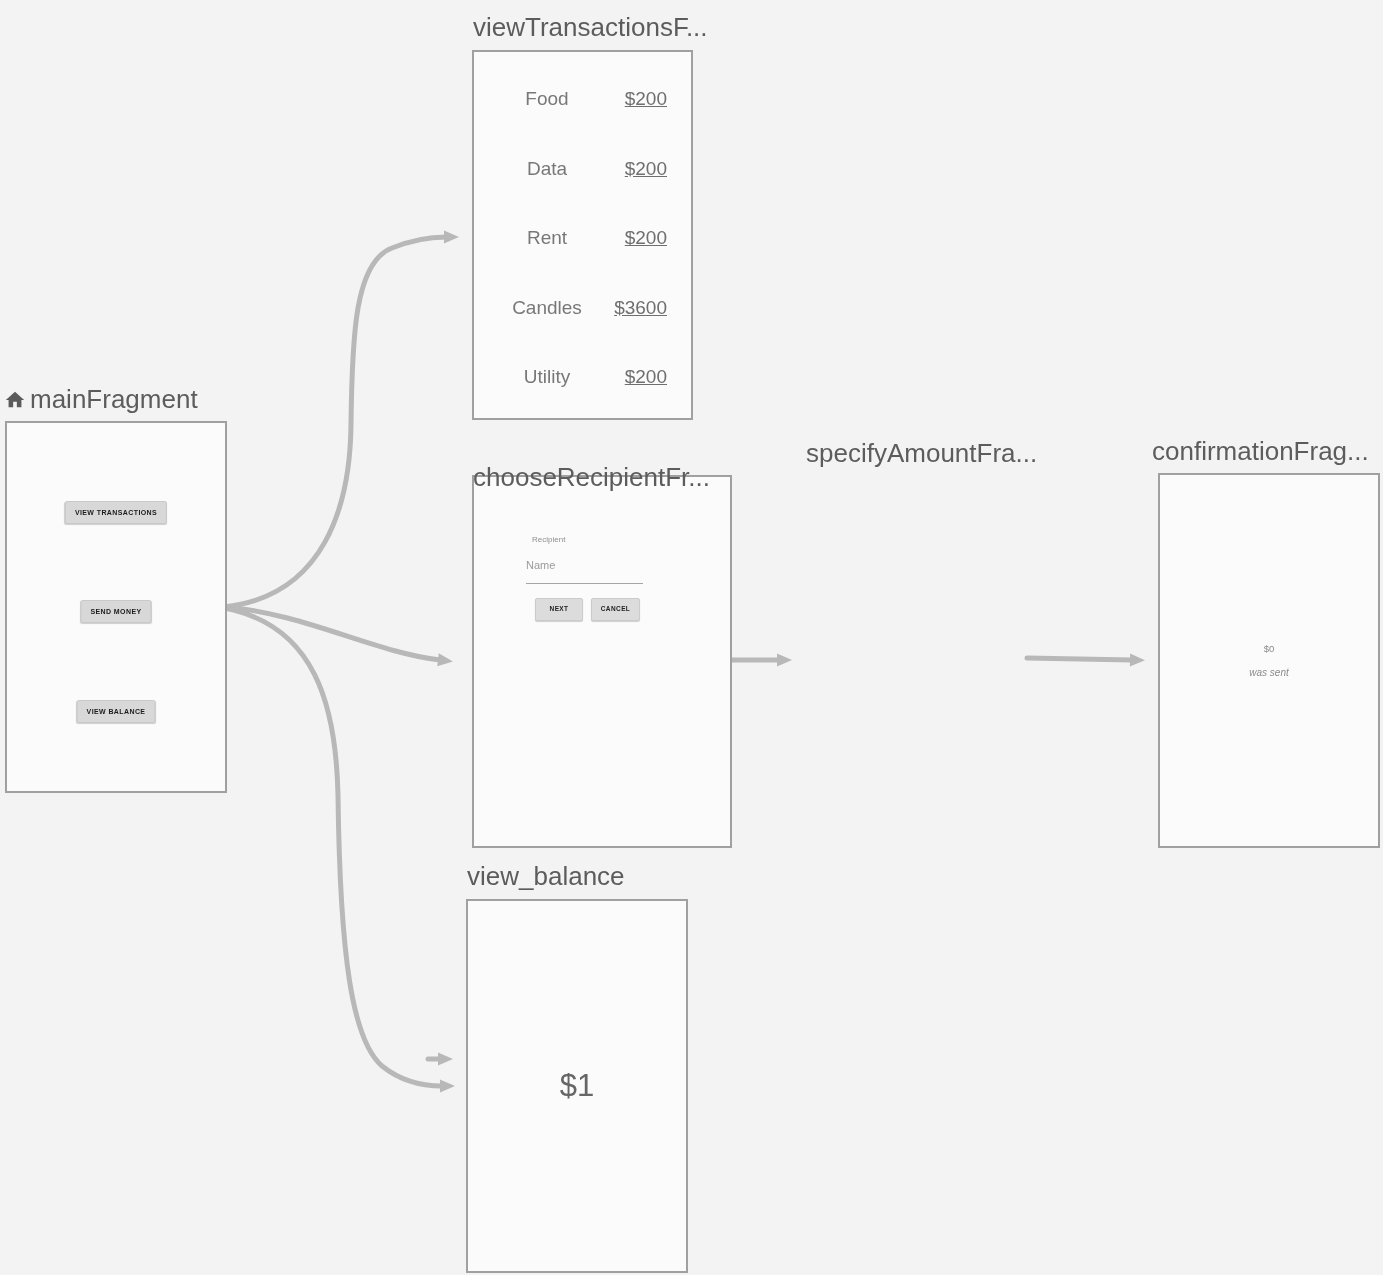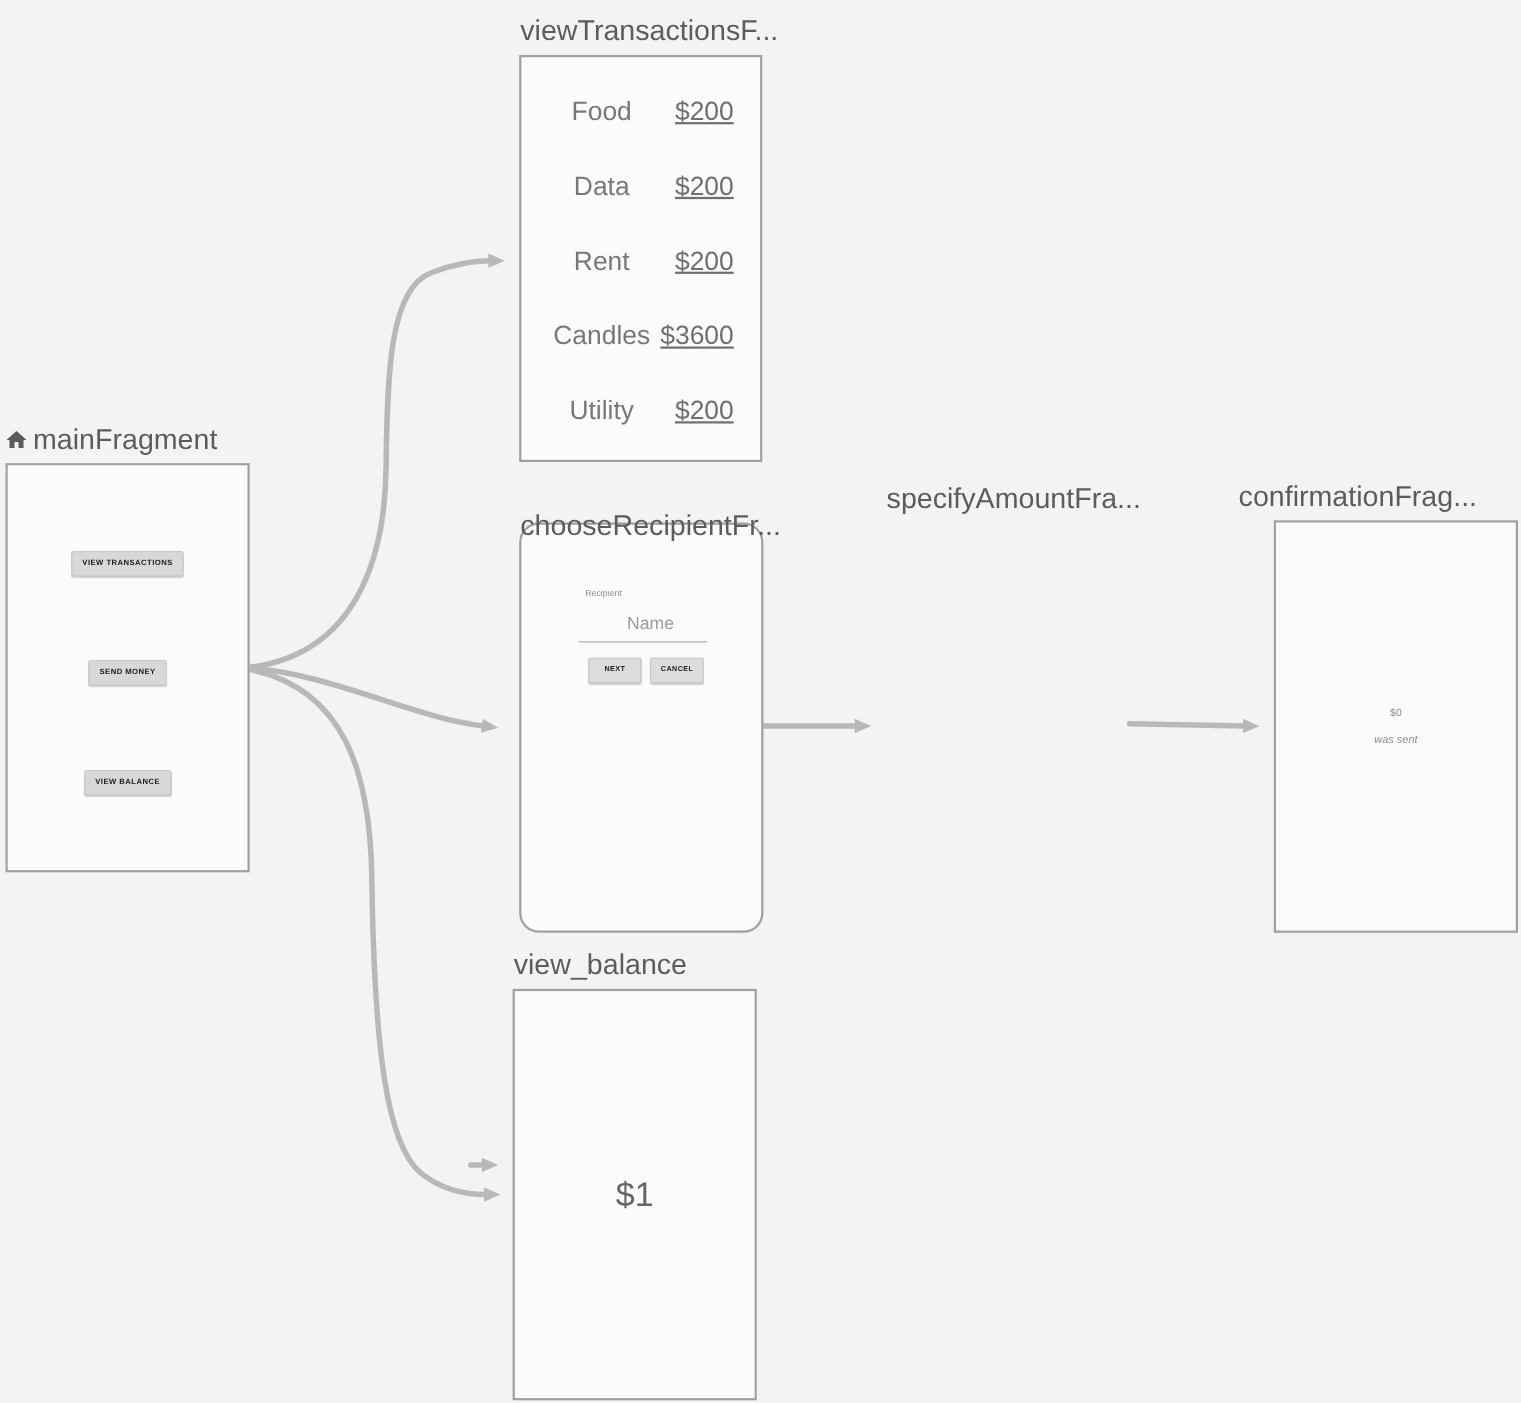--- a/index.html
+++ b/index.html
@@ -43,44 +43,44 @@
   }
   #btn-view-transactions{top:78px;}
   #btn-send-money{top:177px;}
   #btn-view-balance{top:277px;}
 
   
   #hdr-main{left:4px;top:384px;}
   #hdr-viewtrans{left:473px;top:12px;}
   #hdr-recipient{left:473px;top:438px;margin-top:24px;}
   #hdr-amount{left:806px;top:438px;}
-  #hdr-confirm{left:1126px;top:436px;}
+  #hdr-confirm{left:1152px;top:436px;}
   #hdr-balance{left:467px;top:861px;}
 
   
   #frm-main{left:5px;top:421px;width:222px;height:372px;}
   #frm-viewtrans{left:472px;top:50px;width:221px;height:370px;}
-  #frm-recipient{left:472px;top:475px;width:222px;height:373px;border-radius:18px;}
+  #frm-recipient{left:472px;top:475px;width:260px;height:373px;}
   #frm-amount{left:805px;top:474px;width:221px;height:372px;}
   #frm-confirm{left:1158px;top:473px;width:222px;height:375px;}
   #frm-balance{left:466px;top:899px;width:222px;height:374px;}
 
   
   .txn-list{
     position:absolute;left:0;right:0;top:0;bottom:0;
     display:flex;flex-direction:column;justify-content:space-between;
     padding:36px 24px 30px 24px;box-sizing:border-box;
   }
-  .txn-row{display:flex;align-items:center;font-size:24px;color:#787878;}
+  .txn-row{display:flex;align-items:center;font-size:19px;color:#787878;}
   .txn-label{width:58%;text-align:center;}
   .txn-amount{flex:1;text-align:right;color:#6f6f6f;text-decoration:underline;}
 
   
   .form-label{position:absolute;font-size:8px;color:#8f8f8f;}
-  .form-placeholder{position:absolute;font-size:16px;color:#9b9b9b;margin-left:44px;}
+  .form-placeholder{position:absolute;font-size:11px;color:#9b9b9b;}
   .form-underline{position:absolute;height:1px;background:#a5a5a5;}
   .form-btn{
     position:absolute;
     background:#dcdcdc;border:1px solid #cbcbcb;border-radius:2px;
     box-shadow:0 1px 1px rgba(0,0,0,.18);
     font-family:"Liberation Sans", sans-serif;
     font-size:6.5px;font-weight:700;letter-spacing:.4px;color:#222;
     padding:7px 0;text-align:center;line-height:1;white-space:nowrap;
   }
   #frm-recipient .form-label{left:58px;top:58px;}

